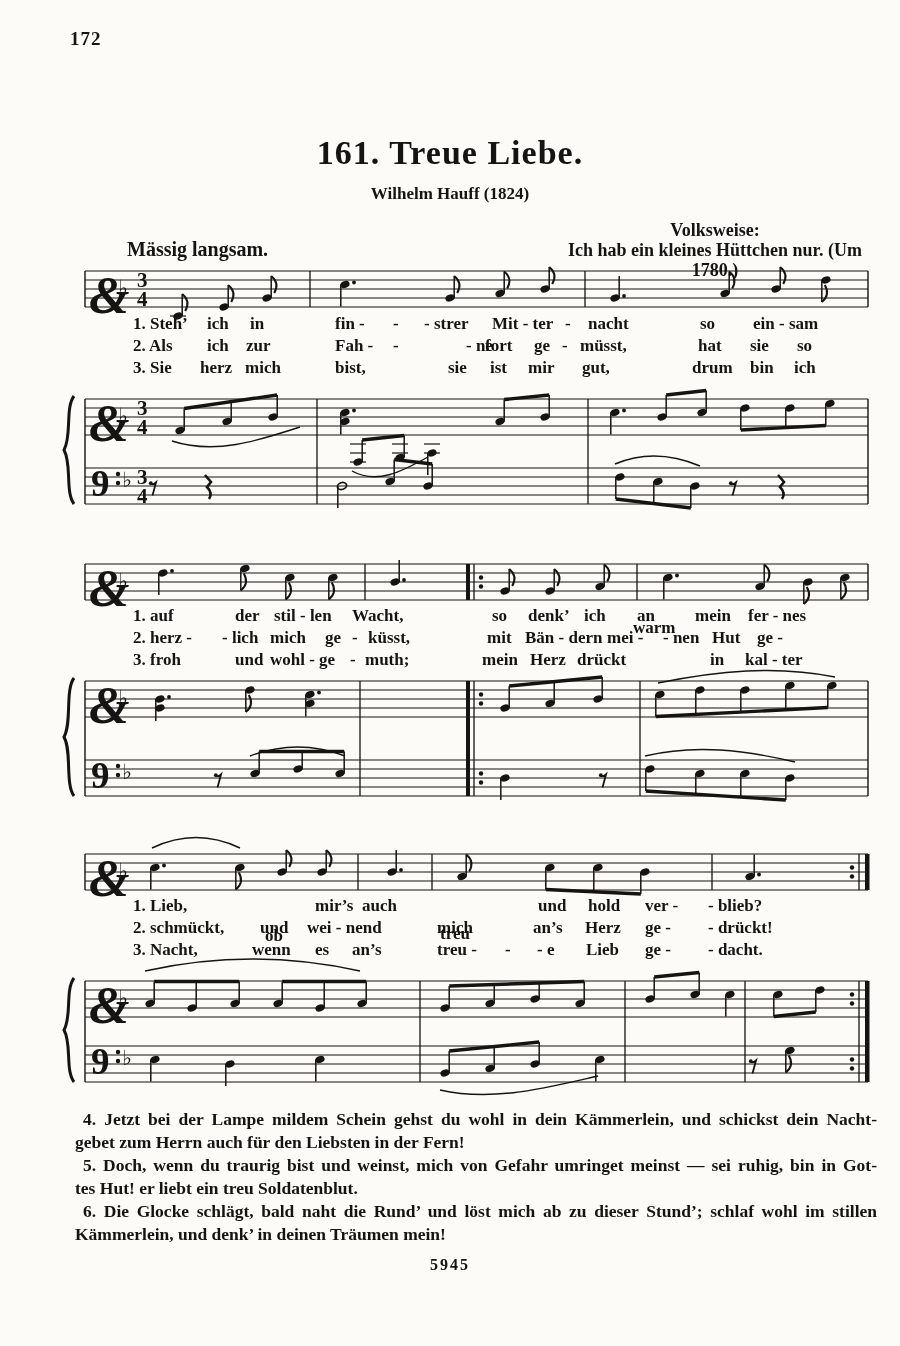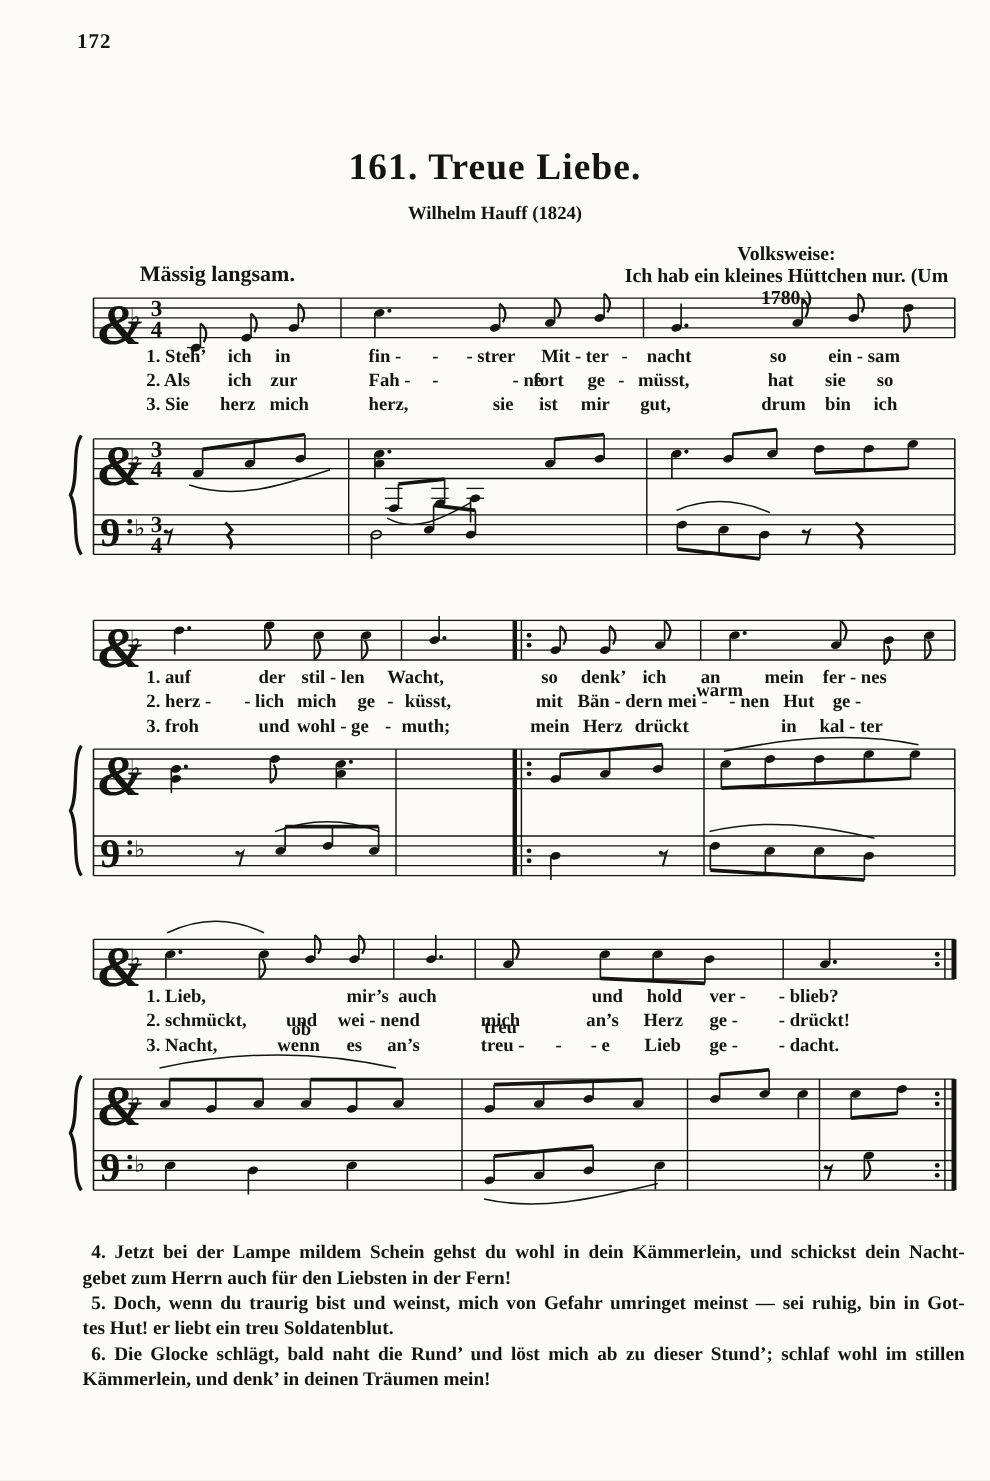--- a/index.html
+++ b/index.html
@@ -459,21 +459,21 @@
       <span class="lyric-token" style="left: 485px; top: 336px;">fort</span>
       <span class="lyric-token" style="left: 534px; top: 336px;">ge</span>
       <span class="lyric-token" style="left: 562px; top: 336px;">-</span>
       <span class="lyric-token" style="left: 580px; top: 336px;">müsst,</span>
       <span class="lyric-token" style="left: 698px; top: 336px;">hat</span>
       <span class="lyric-token" style="left: 750px; top: 336px;">sie</span>
       <span class="lyric-token" style="left: 797px; top: 336px;">so</span>
       <span class="lyric-token" style="left: 133px; top: 358px;">3. Sie</span>
       <span class="lyric-token" style="left: 200px; top: 358px;">herz</span>
       <span class="lyric-token" style="left: 245px; top: 358px;">mich</span>
-      <span class="lyric-token" style="left: 335px; top: 358px;">herz,</span>
+      <span class="lyric-token" style="left: 335px; top: 358px;">bist,</span>
       <span class="lyric-token" style="left: 448px; top: 358px;">sie</span>
       <span class="lyric-token" style="left: 490px; top: 358px;">ist</span>
       <span class="lyric-token" style="left: 528px; top: 358px;">mir</span>
       <span class="lyric-token" style="left: 582px; top: 358px;">gut,</span>
       <span class="lyric-token" style="left: 692px; top: 358px;">drum</span>
       <span class="lyric-token" style="left: 750px; top: 358px;">bin</span>
       <span class="lyric-token" style="left: 794px; top: 358px;">ich</span>
       <span class="lyric-token" style="left: 133px; top: 606px;">1. auf</span>
       <span class="lyric-token" style="left: 235px; top: 606px;">der</span>
       <span class="lyric-token" style="left: 274px; top: 606px;">stil - len</span>
@@ -530,21 +530,22 @@
       <span class="lyric-token" style="left: 352px; top: 940px;">an’s</span>
       <span class="lyric-token" style="left: 437px; top: 940px;">treu -</span>
       <span class="lyric-token" style="left: 505px; top: 940px;">-</span>
       <span class="lyric-token" style="left: 537px; top: 940px;">- e</span>
       <span class="lyric-token" style="left: 586px; top: 940px;">Lieb</span>
       <span class="lyric-token" style="left: 645px; top: 940px;">ge -</span>
       <span class="lyric-token" style="left: 708px; top: 940px;">- dacht.</span>
     </div>
 
   <div class="abs footer" id="footer-verses">
-      <div class="vline just" style="text-indent: 8px; margin-top: 19px;">4. Jetzt bei der Lampe mildem Schein gehst du wohl in dein Kämmerlein, und schickst dein Nacht-</div>
+      <div class="vline just" style="text-indent: 8px;">4. Jetzt bei der Lampe mildem Schein gehst du wohl in dein Kämmerlein, und schickst dein Nacht-</div>
       <div class="vline">gebet zum Herrn auch für den Liebsten in der Fern!</div>
       <div class="vline just" style="text-indent: 8px;">5. Doch, wenn du traurig bist und weinst, mich von Gefahr umringet meinst — sei ruhig, bin in Got-</div>
       <div class="vline">tes Hut! er liebt ein treu Soldatenblut.</div>
       <div class="vline just" style="text-indent: 8px;">6. Die Glocke schlägt, bald naht die Rund’ und löst mich ab zu dieser Stund’; schlaf wohl im stillen</div>
       <div class="vline">Kämmerlein, und denk’ in deinen Träumen mein!</div>
     </div>
 
+  <div class="abs plate">5945</div>
 </div>
 
 </body></html>

